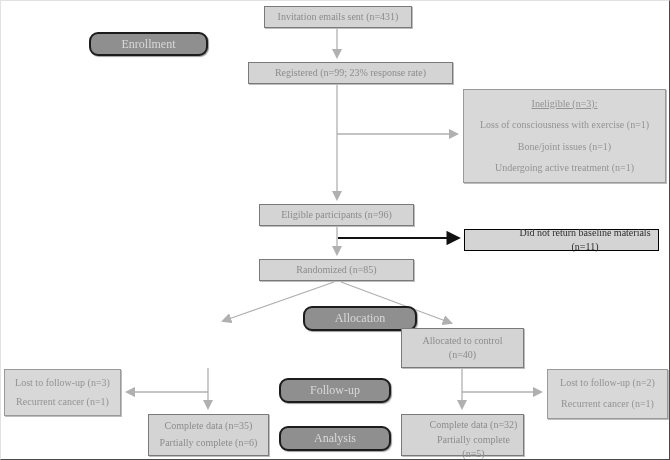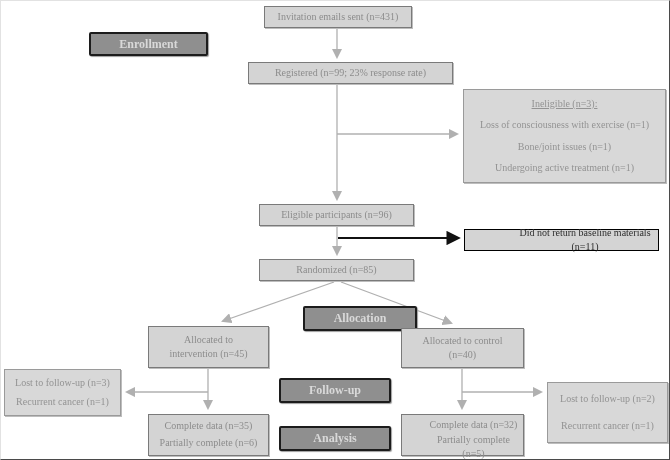--- a/index.html
+++ b/index.html
@@ -50,29 +50,28 @@
     border: 1px solid #000000;
     color: #2e2e2e;
     box-shadow: none;
     padding-left: 47px;
   }
   .stage {
     position: absolute;
     box-sizing: border-box;
     background: #8f8f8f;
     border: 2px solid #1c1c1c;
-    border-radius: 2px;
+    border-radius: 9px;
     color: #d9d9d9;
     font-size: 12px;
     display: flex;
     align-items: center;
     justify-content: center;
     text-align: center;
     box-shadow: 1px 1px 1px #9e9e9e;
-    font-weight: bold;
   }
   .u { text-decoration: underline; }
 </style>
 </head>
 <body>
 
 <div class="canvas">
 
   <svg class="arrows" viewBox="0 0 670 460" xmlns="http://www.w3.org/2000/svg">
     <defs>
@@ -130,40 +129,36 @@
   </div>
 
   <div class="box" style="left:258px; top:258px; width:155px; height:22px;">
     <div>Randomized (n=85)</div>
   </div>
 
   <div class="stage" style="left:278px; top:305px; width:114px; height:25px;margin-left:24px;">
     <span>Allocation</span>
   </div>
 
-  <div class="box" style="left:147px; top:325px; width:121px; height:42px;">
-    <div>Allocated to</div>
-    <div>intervention (n=45)</div>
-  </div>
 
   <div class="box" style="left:400px; top:327px; width:123px; height:40px;">
     <div>Allocated to control</div>
     <div>(n=40)</div>
   </div>
 
   <div class="box side spread" style="left:3px; top:368px; width:117px; height:47px;">
     <div>Lost to follow-up (n=3)</div>
     <div>Recurrent cancer (n=1)</div>
   </div>
 
   <div class="stage" style="left:278px; top:377px; width:112px; height:25px;">
     <span>Follow-up</span>
   </div>
 
-  <div class="box side spread" style="left:546px; top:368px; width:121px; height:61px;margin-top:13px;">
+  <div class="box side spread" style="left:546px; top:368px; width:121px; height:50px;">
     <div>Lost to follow-up (n=2)</div>
     <div>Recurrent cancer (n=1)</div>
   </div>
 
   <div class="box spread" style="left:147px; top:413px; width:121px; height:42px;">
     <div>Complete data (n=35)</div>
     <div>Partially complete (n=6)</div>
   </div>
 
   <div class="stage" style="left:278px; top:425px; width:112px; height:25px;">

